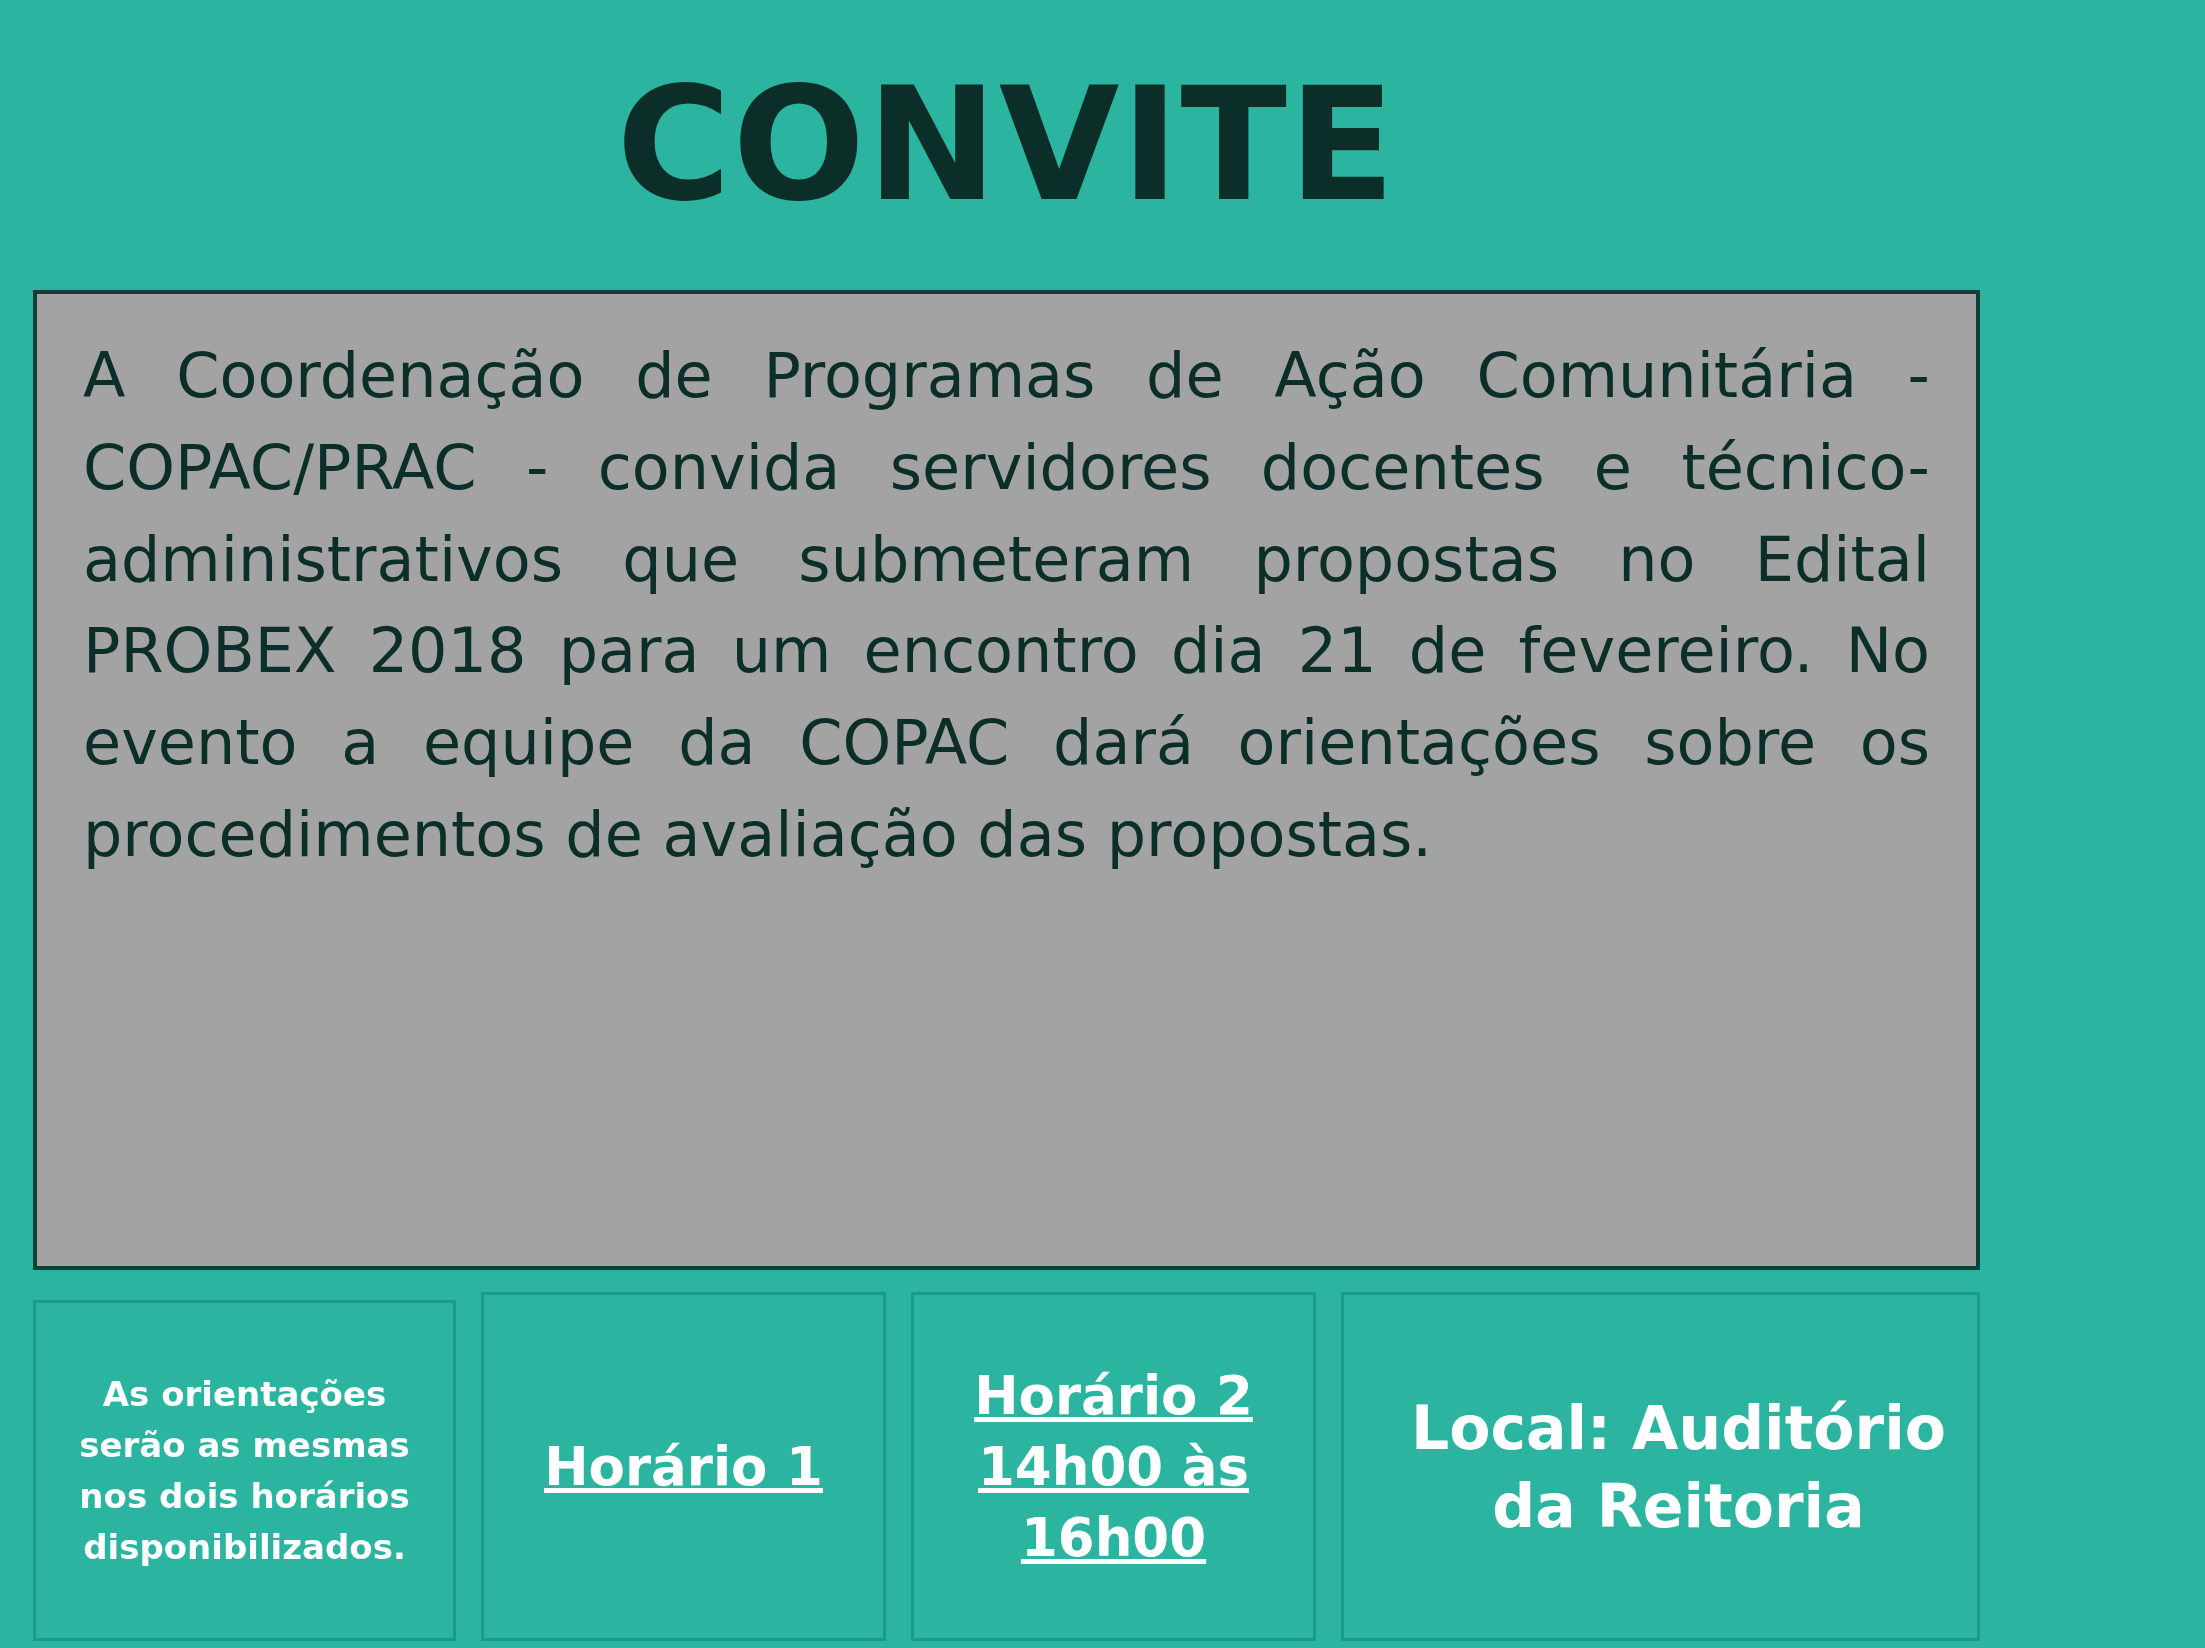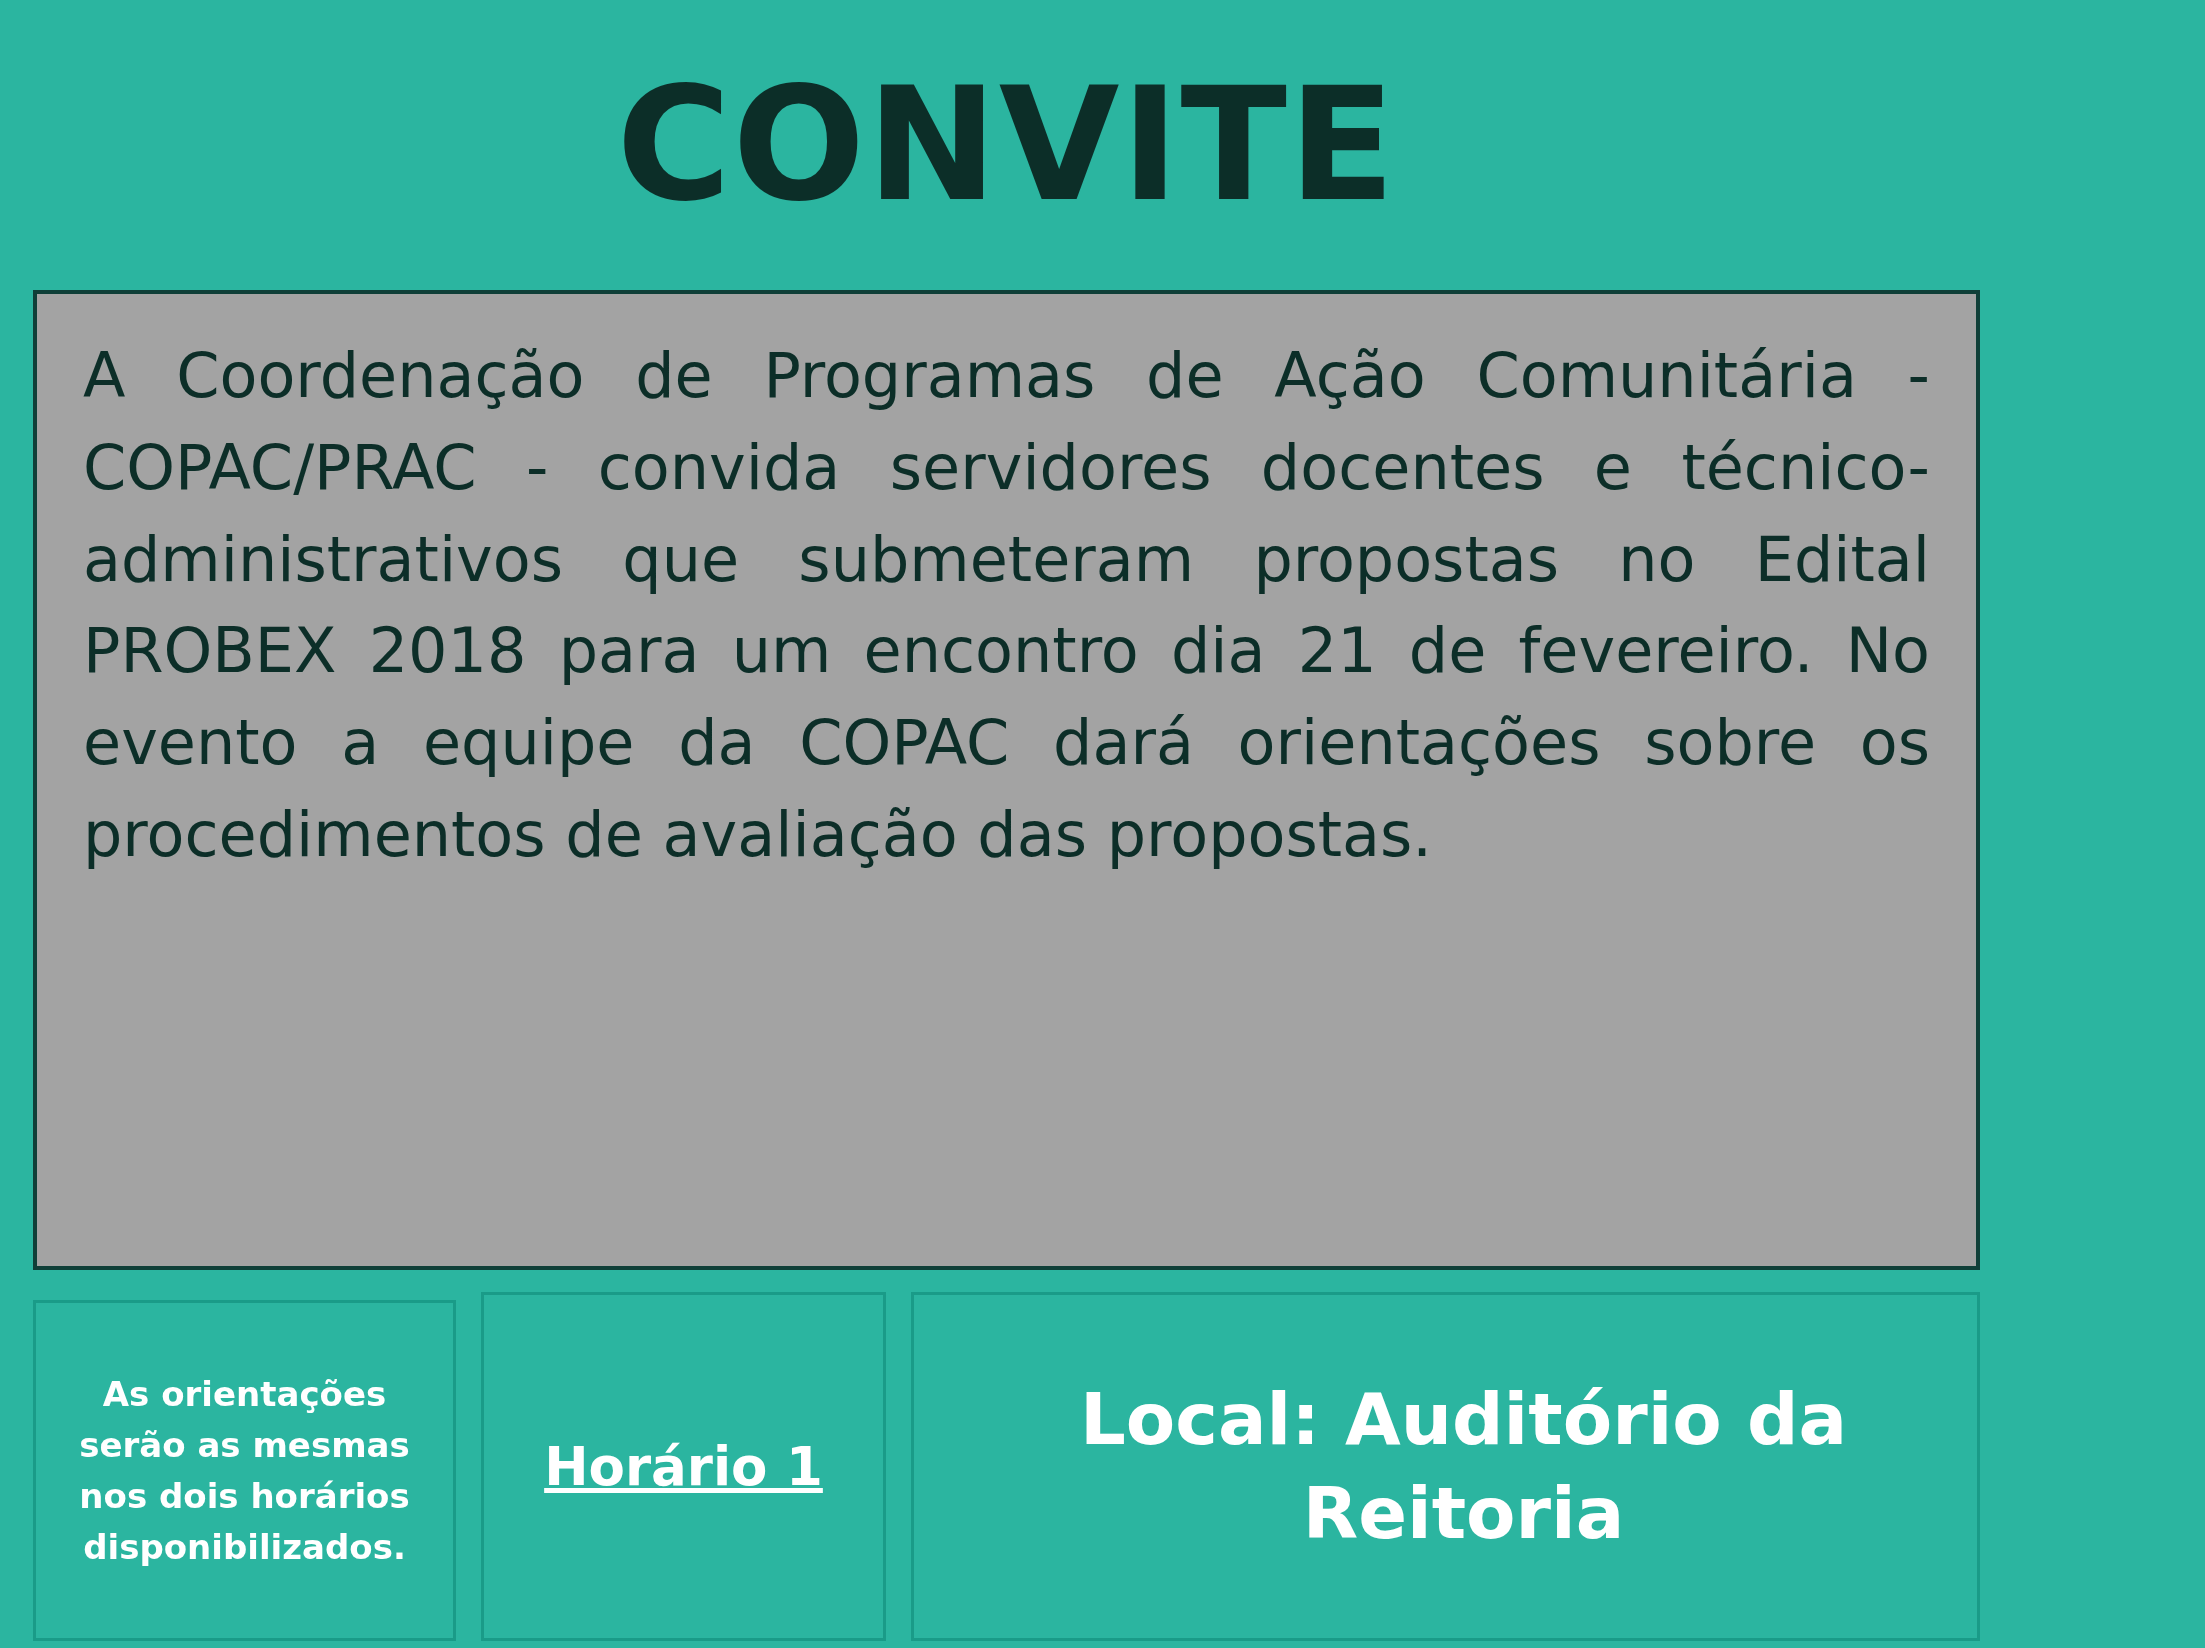--- a/index.html
+++ b/index.html
@@ -98,21 +98,21 @@
     line-height: 1.34;
     color: #ffffff;
   }
   .cell.place {
     flex: 1;
     padding: 4.5px 18px;
   }
   .place-text {
     font-family: "DejaVu Sans", sans-serif;
     font-weight: bold;
-    font-size: 72px;
+    font-size: 60px;
     line-height: 1.3;
     color: #ffffff;
     margin-left: 36px;
   }
 </style>
 </head>
 <body>
 
 <div class="poster">
 
@@ -129,20 +129,26 @@
     <div class="cell note">
       <span class="note-text">As orientações serão as mesmas nos dois horários disponibilizados.</span>
     </div>
 
     <div class="cell slot">
       <span class="slot-text">
         <span>Horário 1</span><br>
       </span>
     </div>
 
+    <div class="cell slot">
+      <span class="slot-text">
+        <span>Horário 2</span><br>
+        <span>14h00 às 16h00</span>
+      </span>
+    </div>
 
     <div class="cell place">
       <span class="place-text">Local: Auditório da Reitoria</span>
     </div>
 
   </div>
 </div>
 
 
 </body></html>

